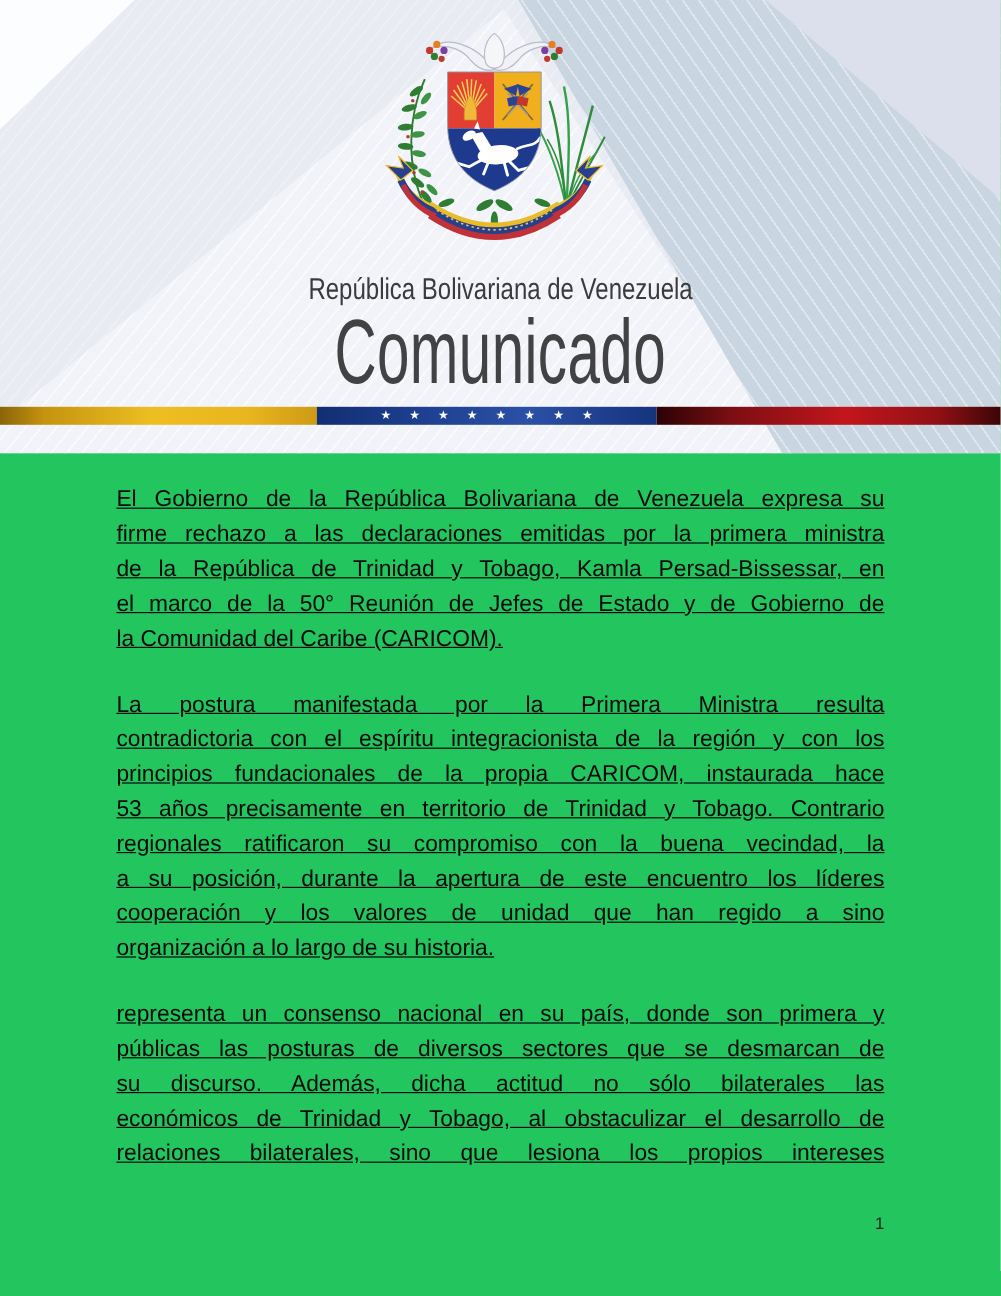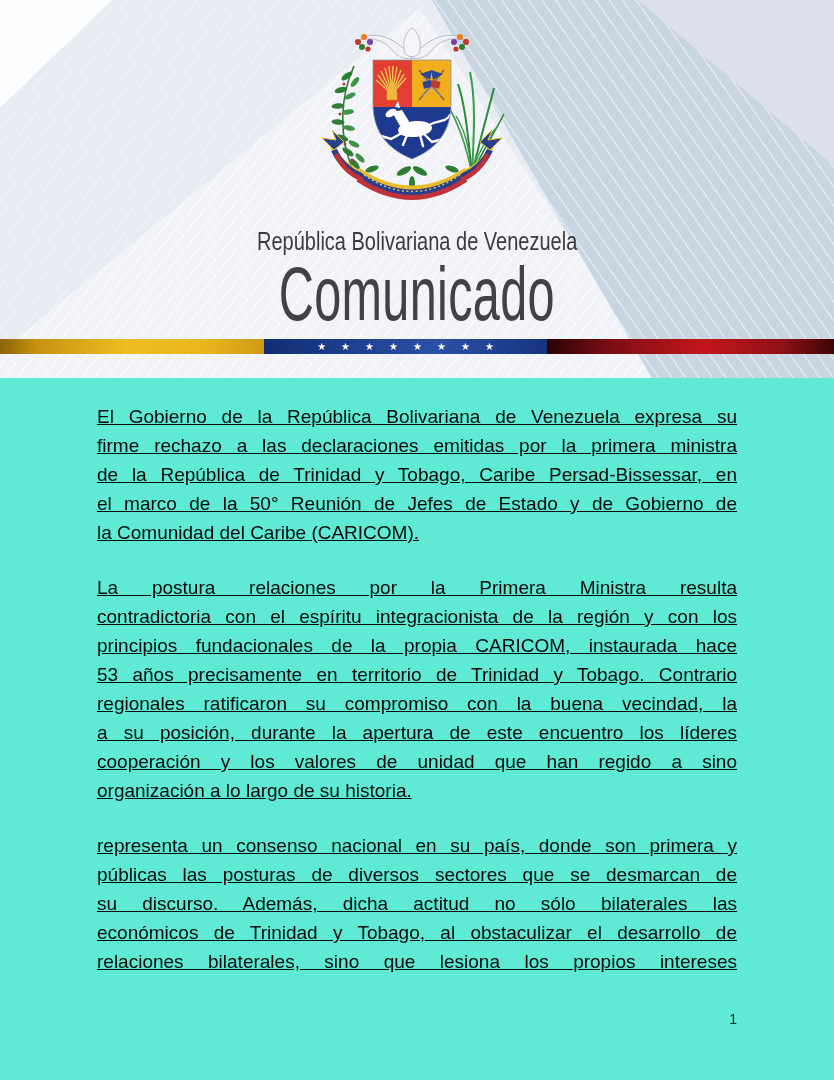--- a/index.html
+++ b/index.html
@@ -1,18 +1,18 @@
 <!DOCTYPE html>
 <html><head>
 <meta charset="utf-8">
 <style>
   html,body{margin:0;padding:0;background:#ffffff;}
   .page{
     position:relative;width:834px;height:1080px;margin:0 auto;
-    background:#5eead4;overflow:hidden;
+    background:#22c55e;overflow:hidden;
     font-family:"Liberation Sans","DejaVu Sans",sans-serif;
   }
   
   .header{position:absolute;left:0;top:0;width:834px;height:378px;overflow:hidden;}
   .bg-layer{position:absolute;inset:0;}
   .bg-base{background:#E8EBF2;}
   .bg-base-stripes{
     background:repeating-linear-gradient(129deg,rgba(255,255,255,.45) 0 1.5px,rgba(255,255,255,0) 1.5px 9px);
     opacity:.55;
   }
@@ -255,26 +255,26 @@
         </div>
       </div>
       <div class="flag-red"></div>
     </div>
   </div>
 
   <div class="body-text">
     <div class="para">
       <div class="bline">El Gobierno de la República Bolivariana de Venezuela expresa su</div>
       <div class="bline">firme rechazo a las declaraciones emitidas por la primera ministra</div>
-      <div class="bline">de la República de Trinidad y Tobago, Caribe Persad-Bissessar, en</div>
+      <div class="bline">de la República de Trinidad y Tobago, Kamla Persad-Bissessar, en</div>
       <div class="bline">el marco de la 50° Reunión de Jefes de Estado y de Gobierno de</div>
       <div class="bline last">la Comunidad del Caribe (CARICOM).</div>
     </div>
     <div class="para">
-      <div class="bline">La postura relaciones por la Primera Ministra resulta</div>
+      <div class="bline">La postura manifestada por la Primera Ministra resulta</div>
       <div class="bline">contradictoria con el espíritu integracionista de la región y con los</div>
       <div class="bline">principios fundacionales de la propia CARICOM, instaurada hace</div>
       <div class="bline">53 años precisamente en territorio de Trinidad y Tobago. Contrario</div>
       <div class="bline">regionales ratificaron su compromiso con la buena vecindad, la</div>
       <div class="bline">a su posición, durante la apertura de este encuentro los líderes</div>
       <div class="bline">cooperación y los valores de unidad que han regido a sino</div>
       <div class="bline last">organización a lo largo de su historia.</div>
     </div>
     <div class="para">
       <div class="bline">representa un consenso nacional en su país, donde son primera y</div>

